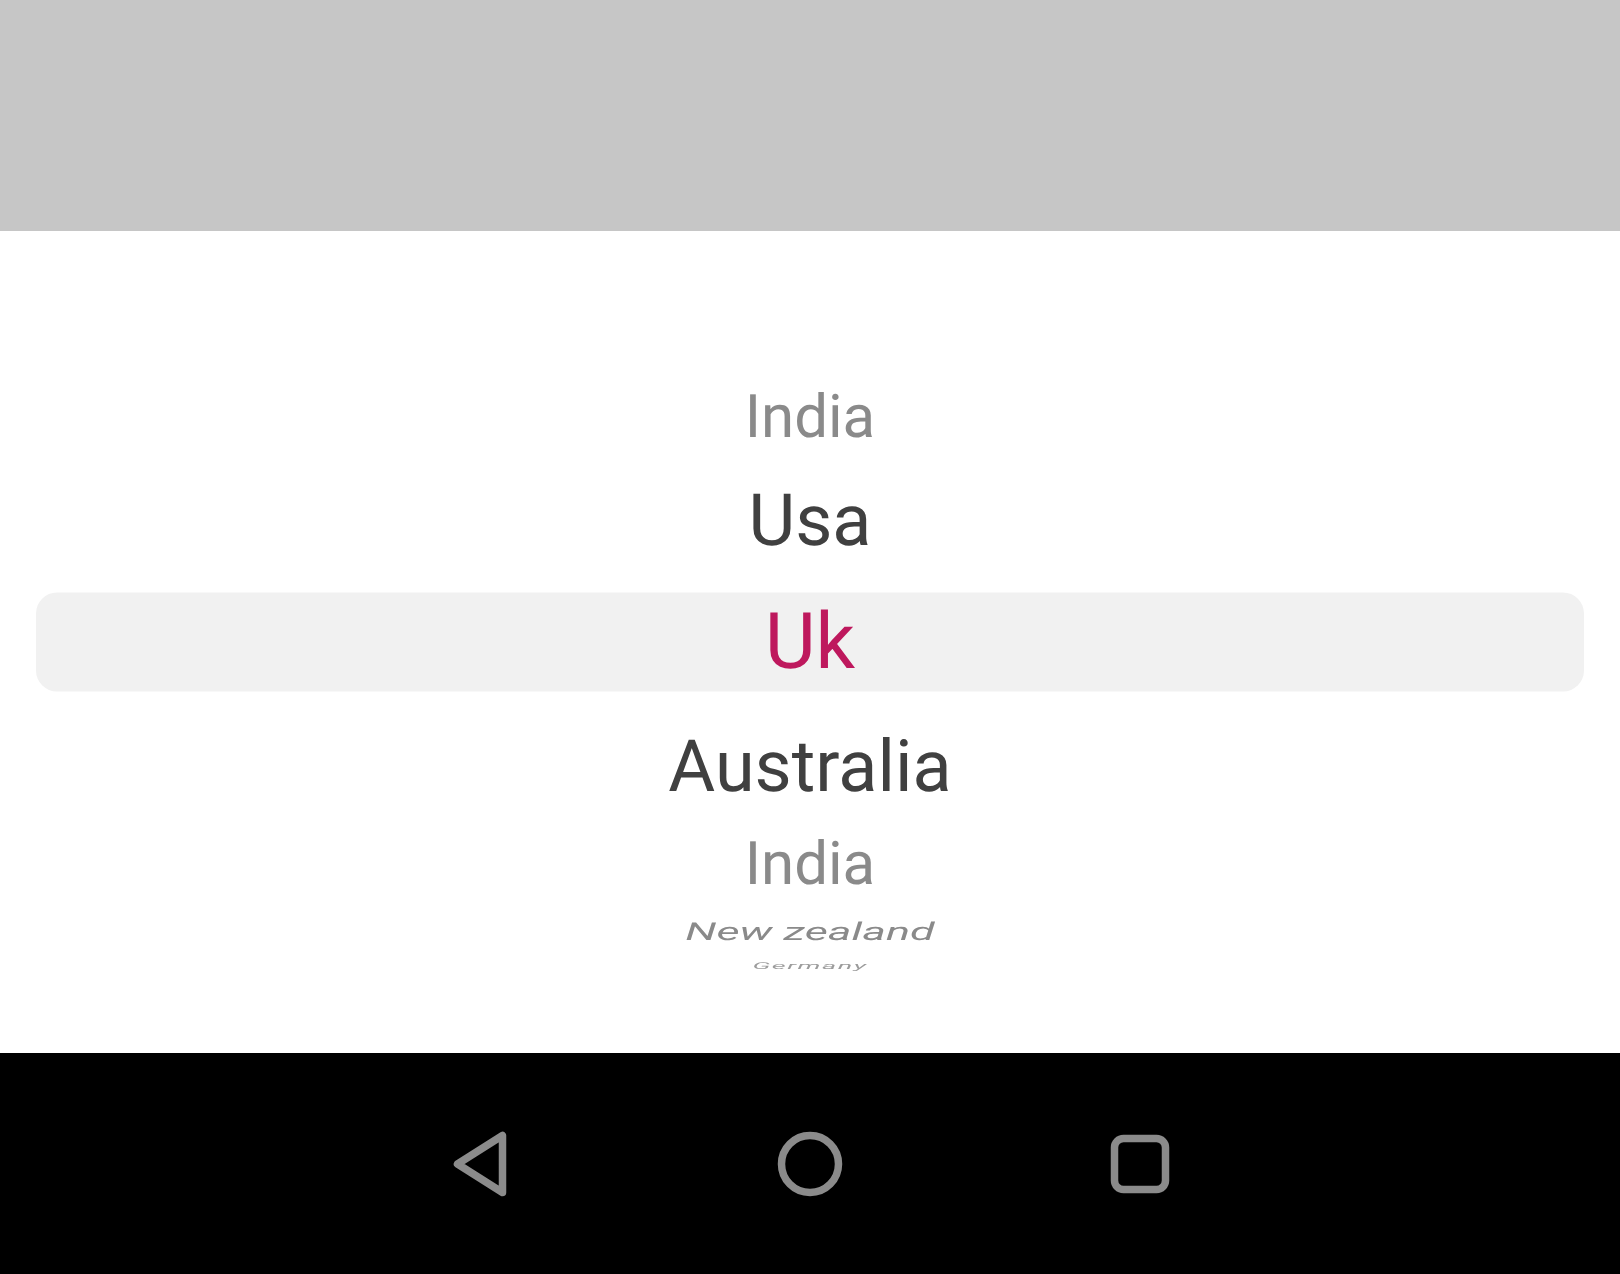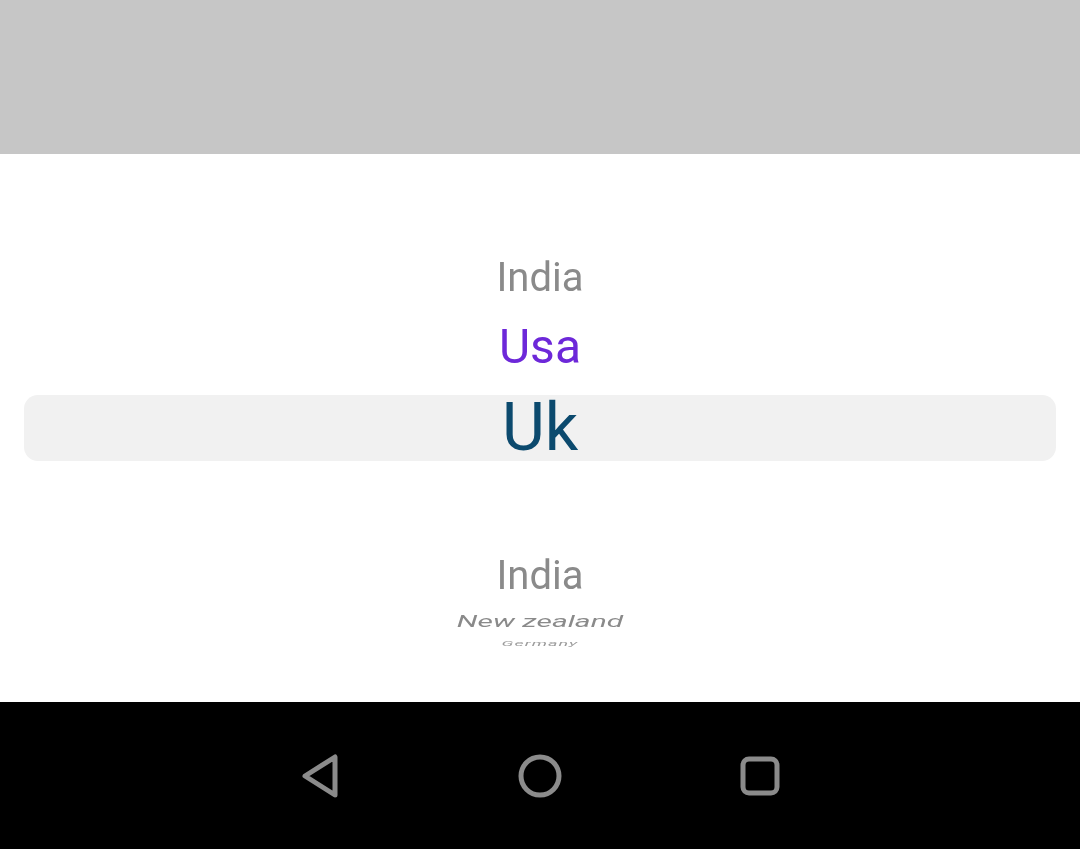--- a/index.html
+++ b/index.html
@@ -36,25 +36,25 @@
     border-radius:14px;
   }
   .picker-item{
     position:absolute;
     width:1080px;
     text-align:center;
     pointer-events:auto;
   }
   .sel{
     top:241px;height:66px;line-height:66px;
-    font-size:66px;color:#0c4a6e;font-weight:400;
+    font-size:52px;color:#be185d;font-weight:400;
   }
   .near{
     height:64px;line-height:64px;
-    font-size:48px;color:#6d28d9;font-weight:400;
+    font-size:48px;color:#404040;font-weight:400;
   }
   .far{
     height:54px;line-height:54px;
     font-size:40px;color:#8a8a8a;font-weight:400;
   }
   .edge{
     height:36px;line-height:36px;
     font-size:30px;color:#8a8a8a;font-weight:400;
     transform:scaleY(0.55);
     font-style:italic;
@@ -92,20 +92,21 @@
 
 <div class="picker-container">
   <div class="picker-highlight"></div>
 
   <div class="picker-item far up2">India</div>
 
   <div class="picker-item near up1">Usa</div>
 
   <div class="picker-item sel">Uk</div>
 
+  <div class="picker-item near dn1">Australia</div>
 
   <div class="picker-item far dn2">India</div>
 
   <div class="picker-item edge dn3">New zealand</div>
 
   <div class="picker-item edge2 dn4">Germany</div>
 </div>
 
 <div class="navbar">
   <div class="nav-btn">

